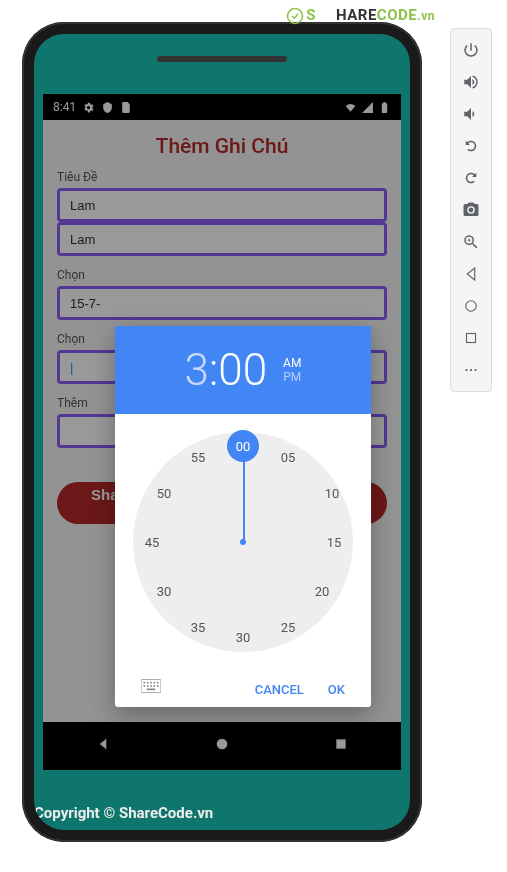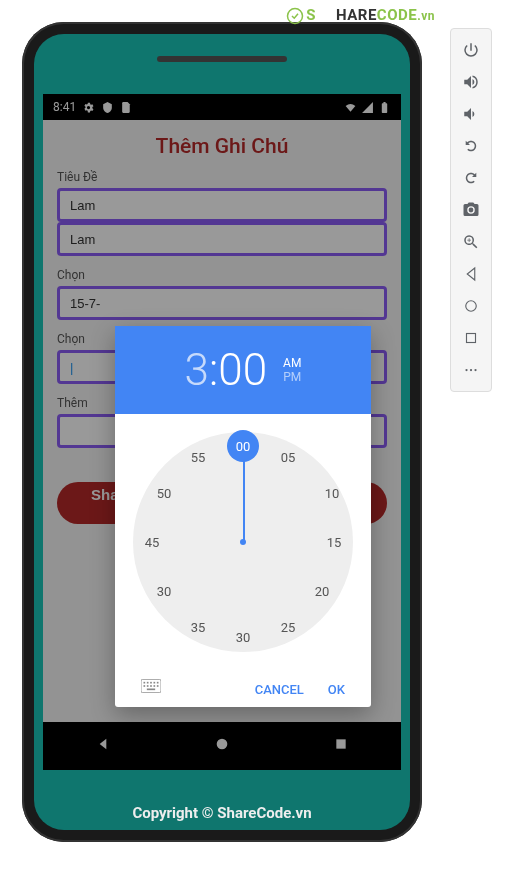--- a/index.html
+++ b/index.html
@@ -100,21 +100,21 @@
   }
   
   .tp-actions {
     display: flex; justify-content: space-between; align-items: flex-end; padding: 8px 26px 10px;
   }
   .tp-kbd svg { width: 20px; height: 14px; fill: #888; }
   .tp-btns { display: flex; gap: 24px; }
   .tp-btn { color: #4285F4; font-size: 13px; font-weight: 500; cursor: pointer; }
   
   .copyright {
-    position: absolute; bottom: 8px; left: 0; right: 0; text-align: center;
+    position: absolute; bottom: 8px; left: 0; right: 0; 
     color: #eee; font-size: 15px; font-weight: bold; z-index: 5;
   }
 </style>
 </head>
 <body>
 
 <div class="watermark-top">
   <svg width="18" height="18" viewBox="0 0 24 24">
       <circle cx="12" cy="12" r="10" fill="none" stroke="#8BC34A" stroke-width="2"></circle>
       <path d="M8 12l3 3 5-6" stroke="#8BC34A" stroke-width="2" fill="none"></path>

